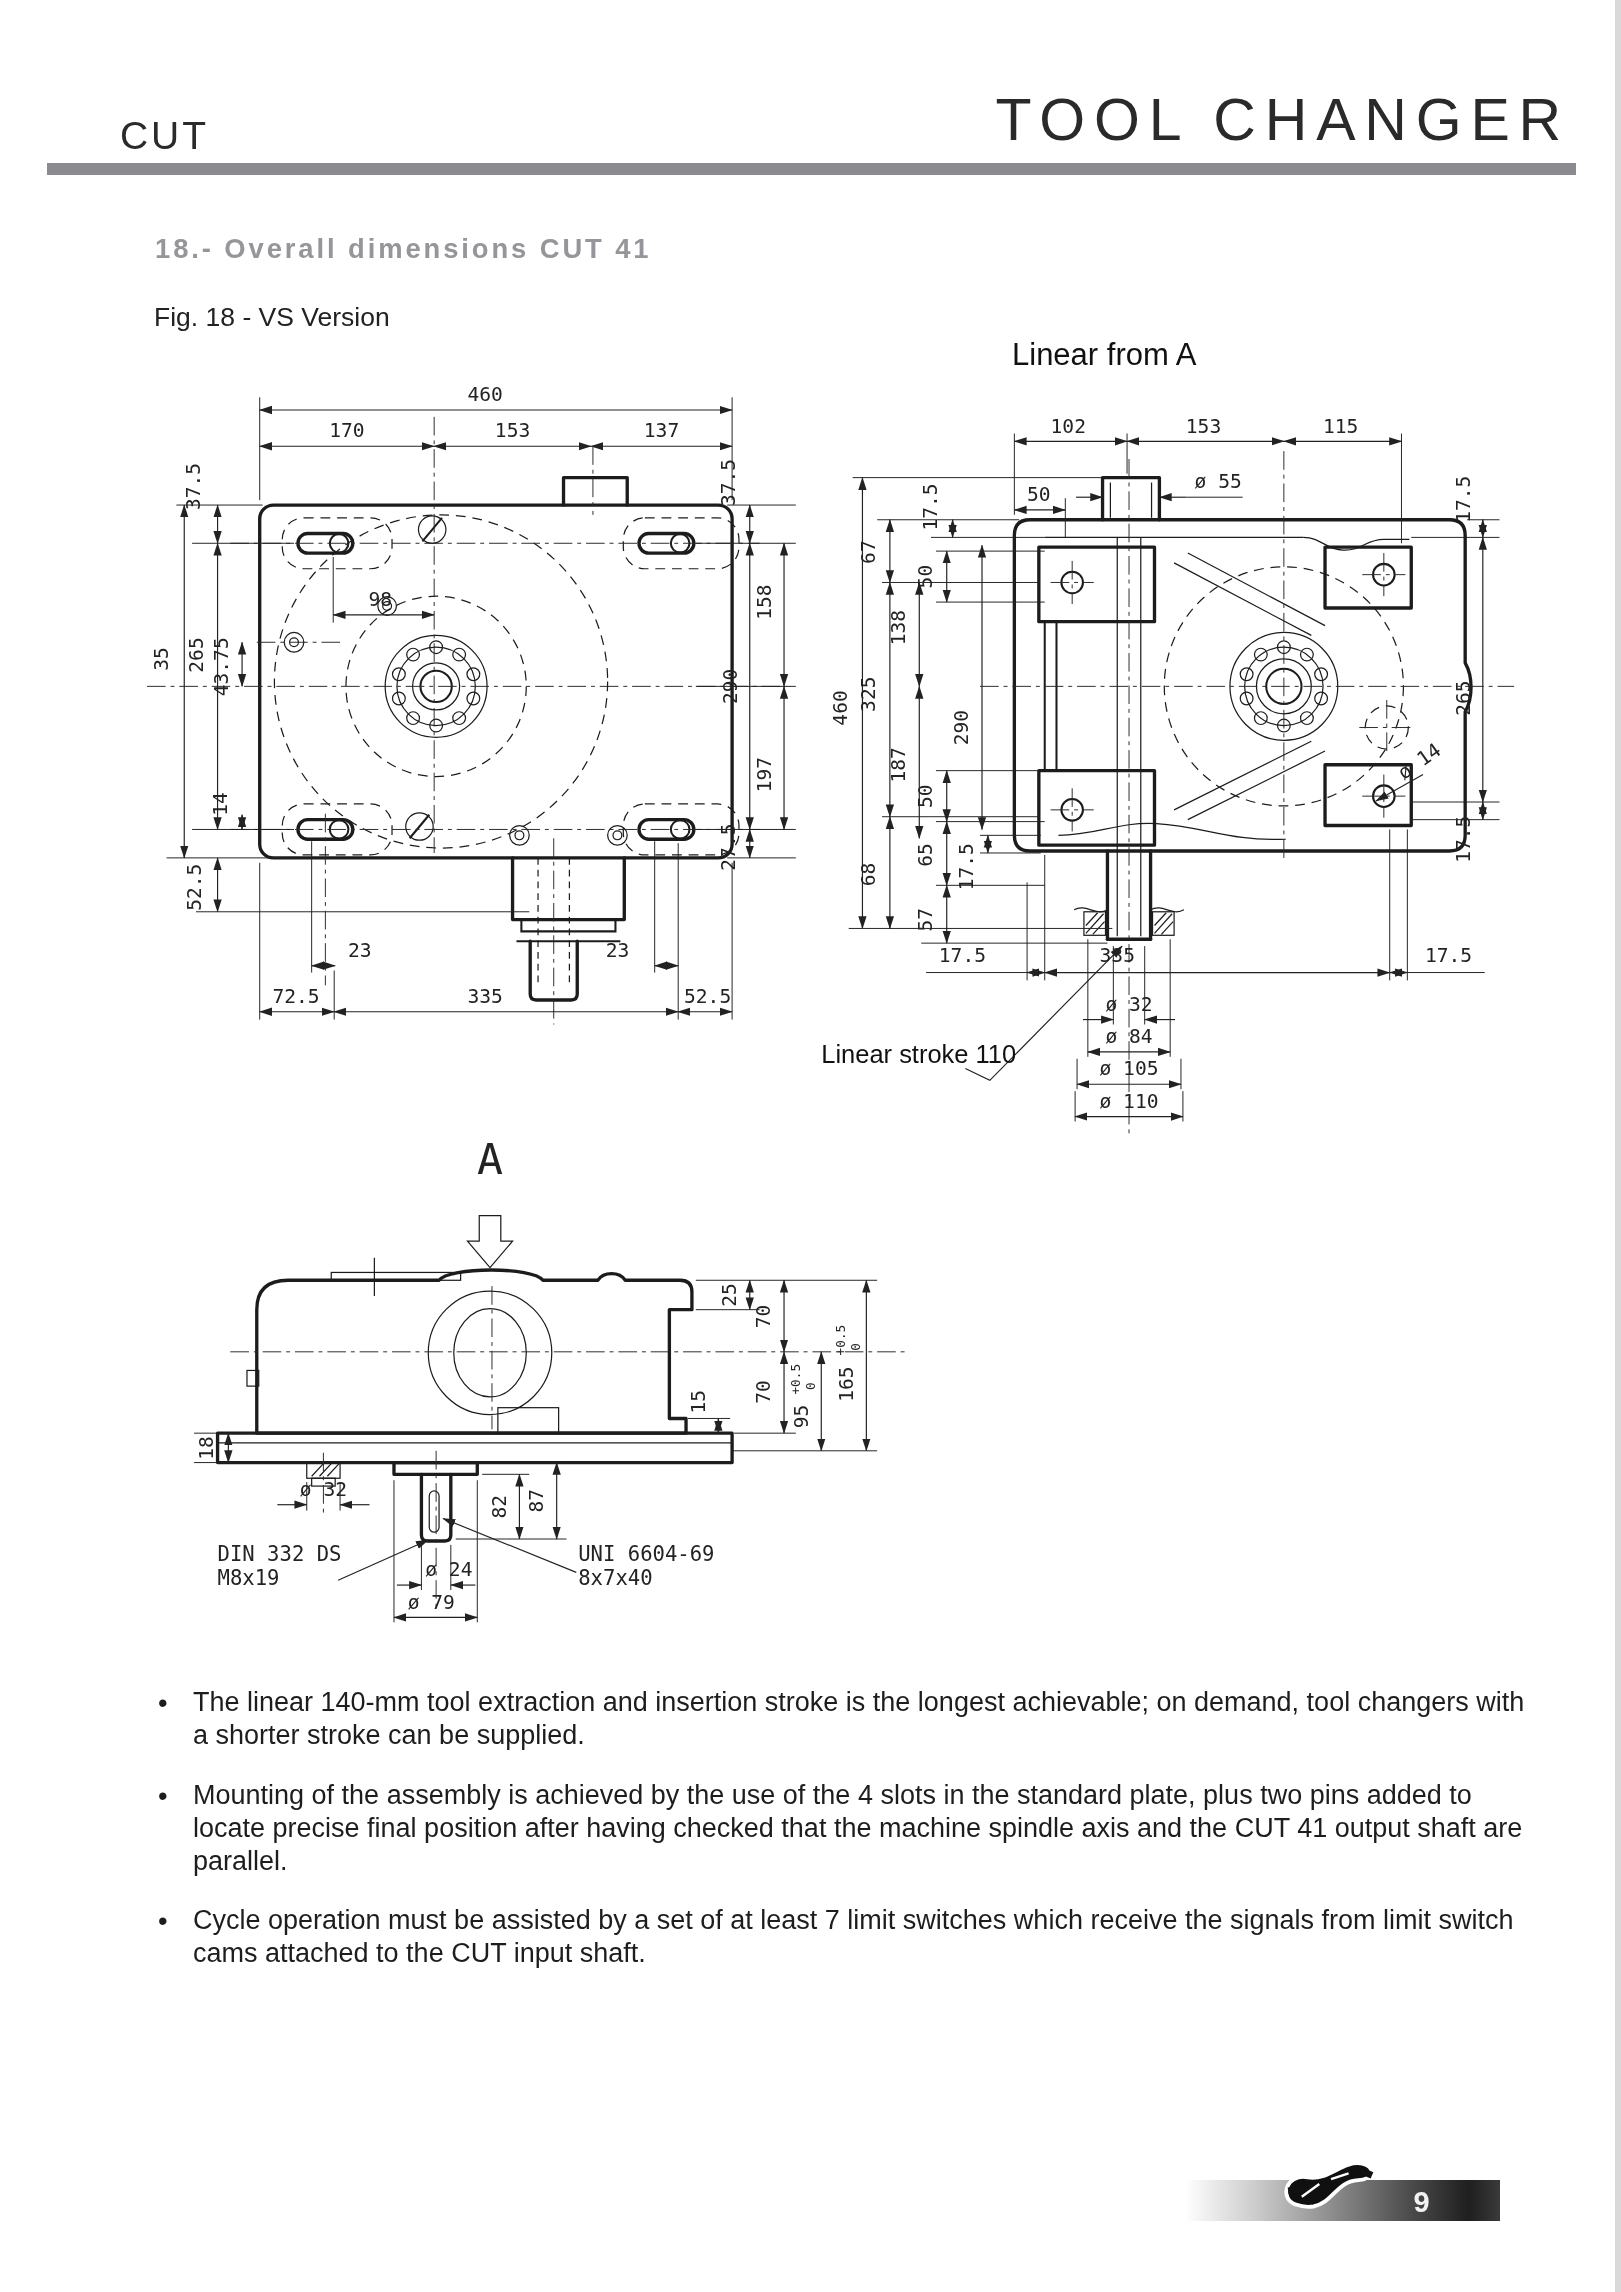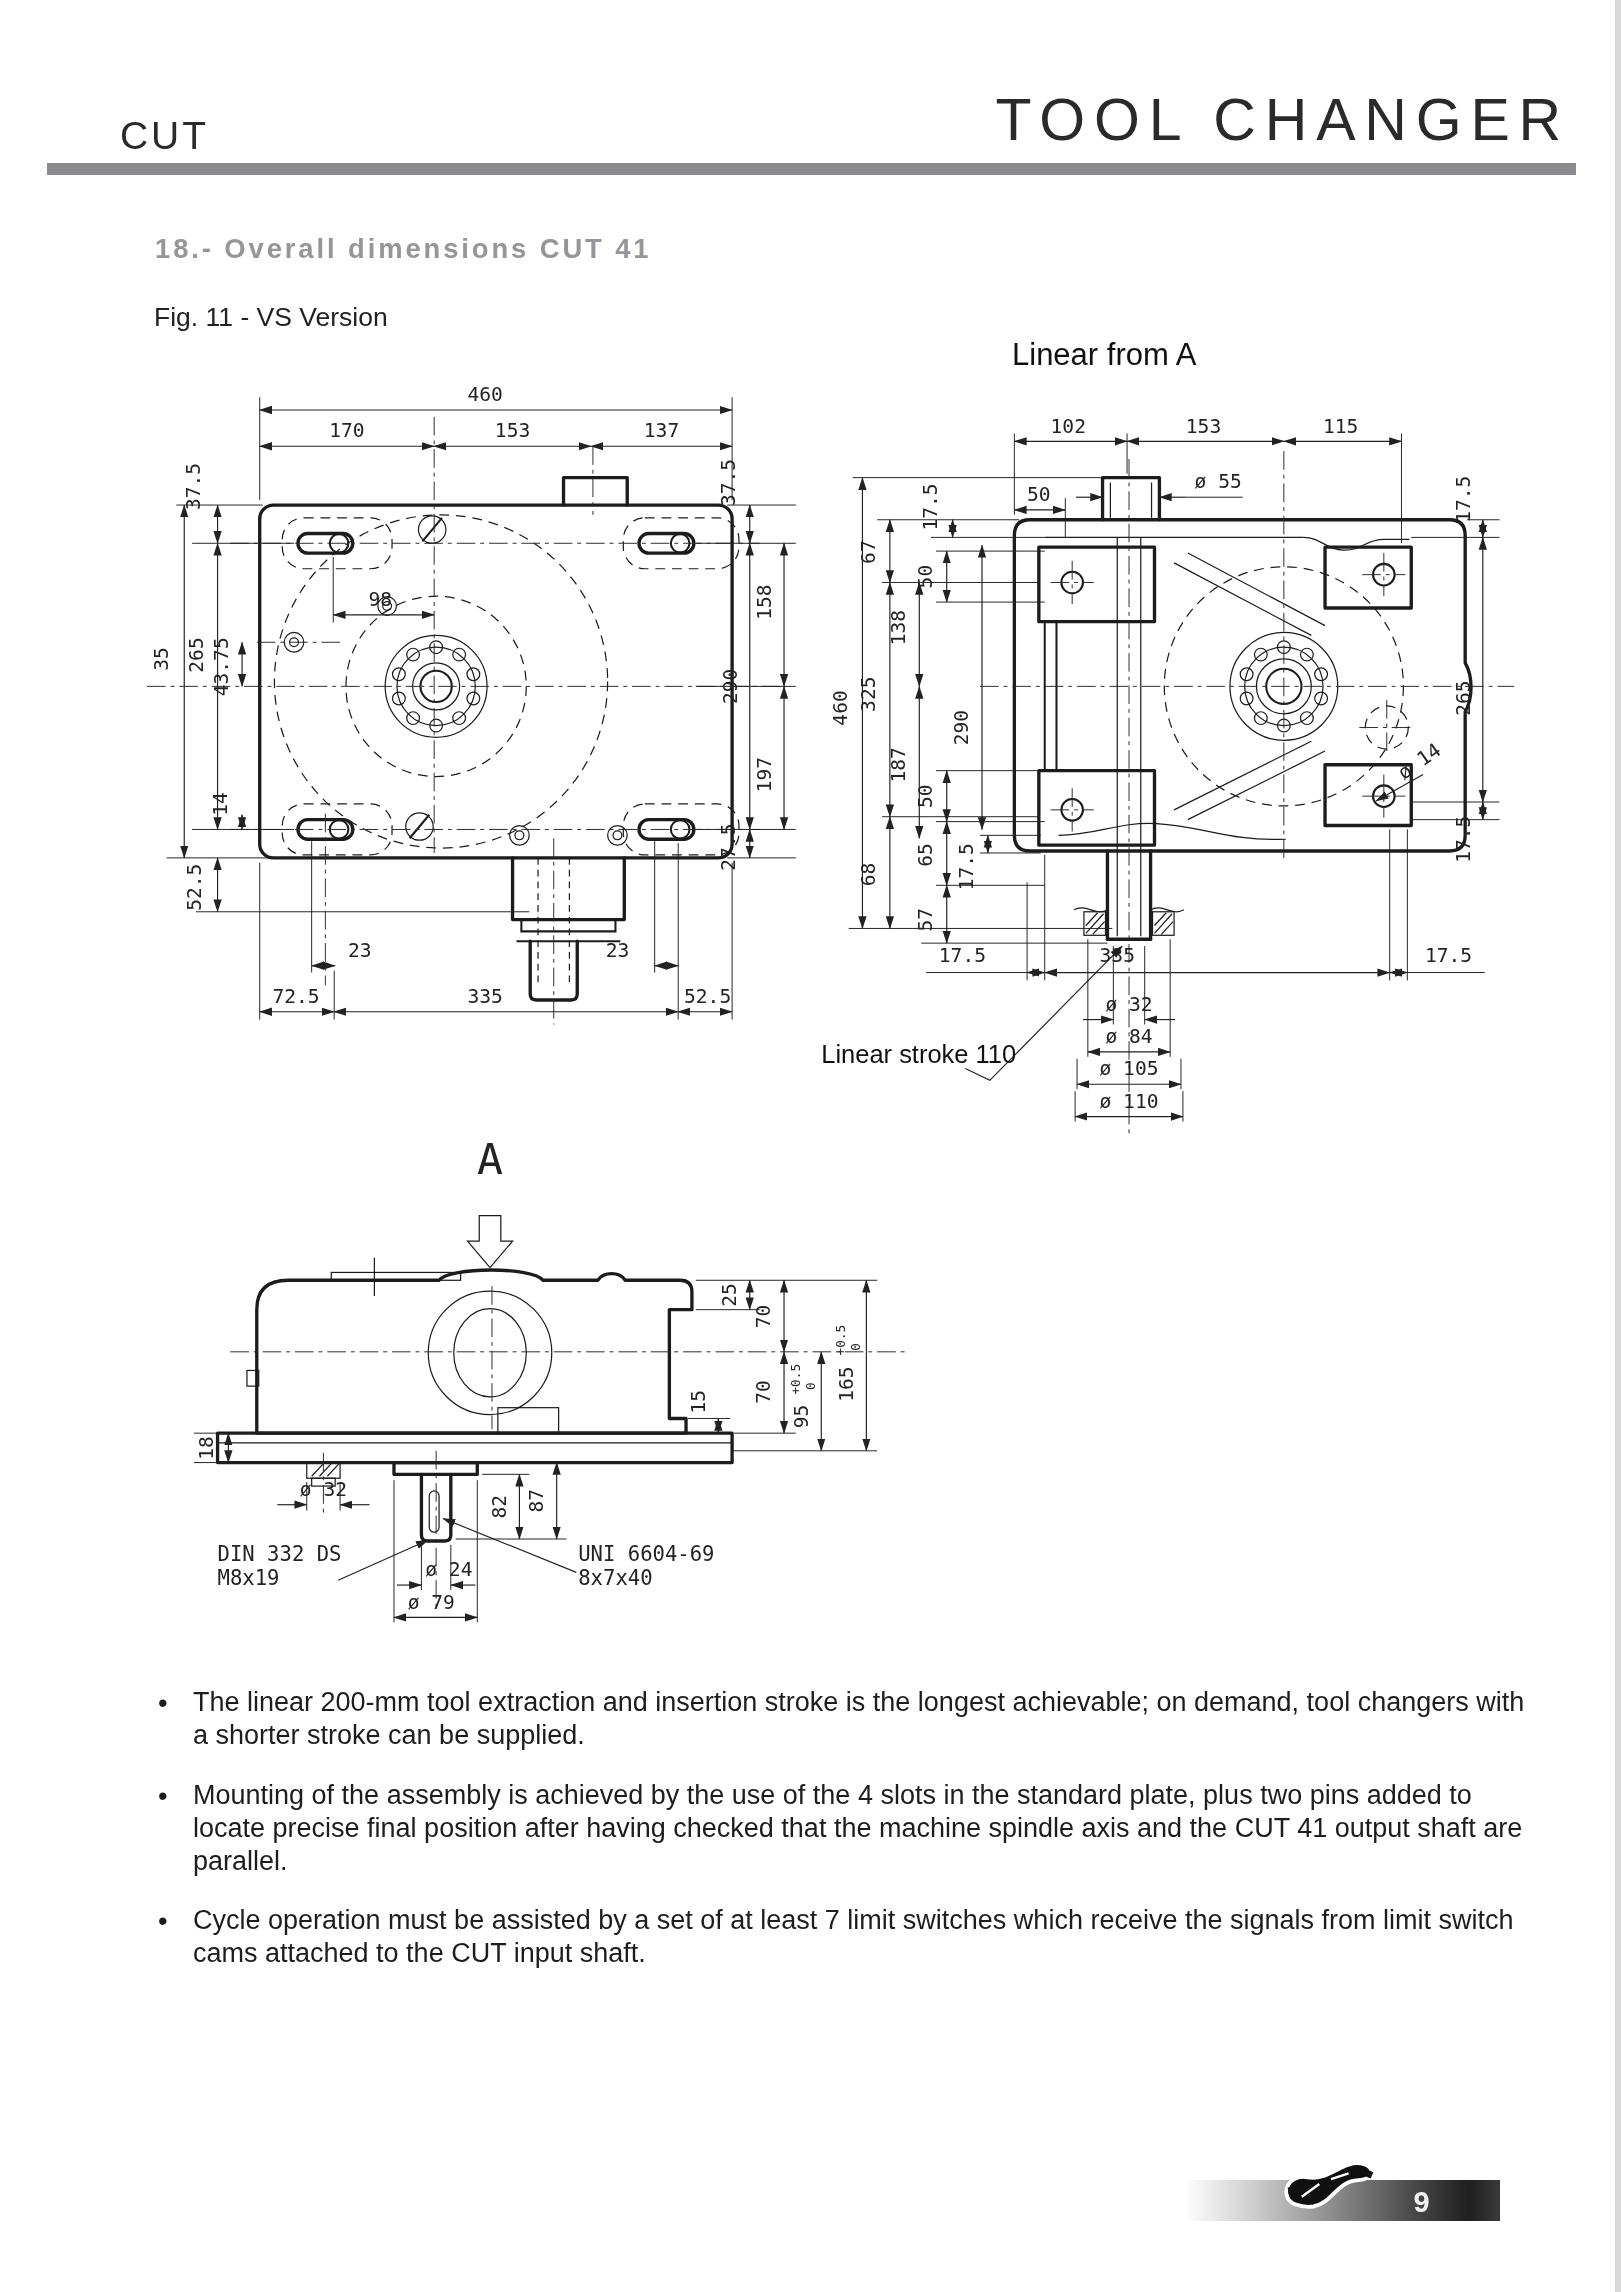--- a/index.html
+++ b/index.html
@@ -47,21 +47,21 @@
 </head>
 <body>
 
 <div class="page">
 
   <div class="brand">CUT</div>
   <div class="main-title">TOOL CHANGER</div>
   <div class="rule"></div>
 
   <div class="section-title">18.- Overall dimensions CUT 41</div>
-  <div class="fig-caption">Fig. 11 - VS Version</div>
+  <div class="fig-caption">Fig. 18 - VS Version</div>
   <div class="viewed-from">Linear from  A</div>
 
   <svg class="drawing" width="1621" height="2293" viewBox="0 0 1654 2339">
     <defs>
       <marker id="arw" viewBox="0 0 10 8" refX="9.5" refY="4" markerWidth="11" markerHeight="9" orient="auto-start-reverse">
           <path d="M0,0.8 L10,4 L0,7.2 Z" fill="#222"></path>
         </marker>
     </defs>
 
     <g>
@@ -467,21 +467,21 @@
         <text class="tol" x="908" y="1420">0</text>
       </g>
       <text style="text-anchor:start;font-size:21px" x="222" y="1592">DIN 332 DS</text>
       <text style="text-anchor:start;font-size:21px" x="222" y="1617">M8x19</text>
       <text style="text-anchor:start;font-size:21px" x="590" y="1592">UNI 6604-69</text>
       <text style="text-anchor:start;font-size:21px" x="590" y="1617">8x7x40</text>
     </g>
   </svg>
 
   <ul class="notes">
-    <li>The linear 200-mm tool extraction and insertion stroke is the longest achievable; on demand, tool changers with a shorter stroke can be supplied.</li>
+    <li>The linear 140-mm tool extraction and insertion stroke is the longest achievable; on demand, tool changers with a shorter stroke can be supplied.</li>
     <li>Mounting of the assembly is achieved by the use of the 4 slots in the standard plate, plus two pins added to locate precise final position after having checked that the machine spindle axis and the CUT 41 output shaft are parallel.</li>
     <li>Cycle operation must be assisted by a set of at least 7 limit switches which receive the signals from limit switch cams attached to the CUT input shaft.</li>
   </ul>
 
   <div class="footer-bar"></div>
   <svg class="logo" viewBox="0 0 118 80">
     <path d="M22,58 C4,52 12,26 34,30 C56,34 70,12 90,16 C104,19 102,32 86,33 C64,34 60,56 40,60 C32,61 27,60 22,58 Z" fill="#101010" stroke="#ffffff" stroke-width="4"></path>
     <path d="M28,50 L46,37" stroke="#ffffff" stroke-width="2.5" fill="none"></path>
     <path d="M58,32 L76,26" stroke="#ffffff" stroke-width="2.5" fill="none"></path>
     <path d="M14,44 L30,42" stroke="#111" stroke-width="7" fill="none"></path>

